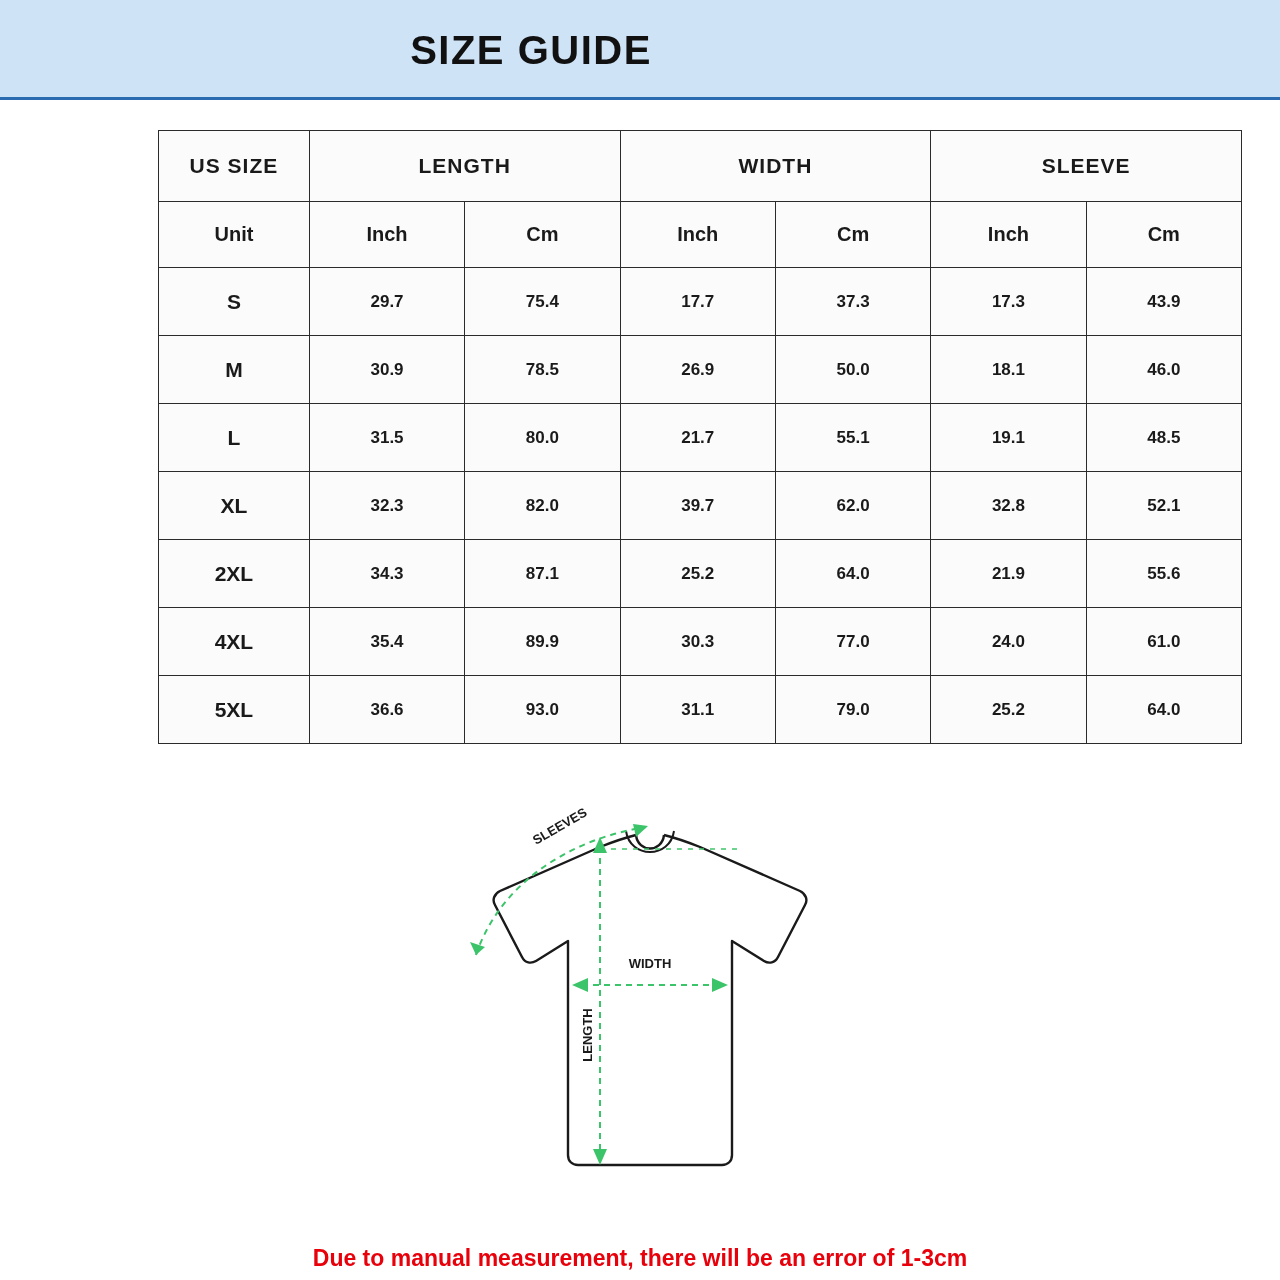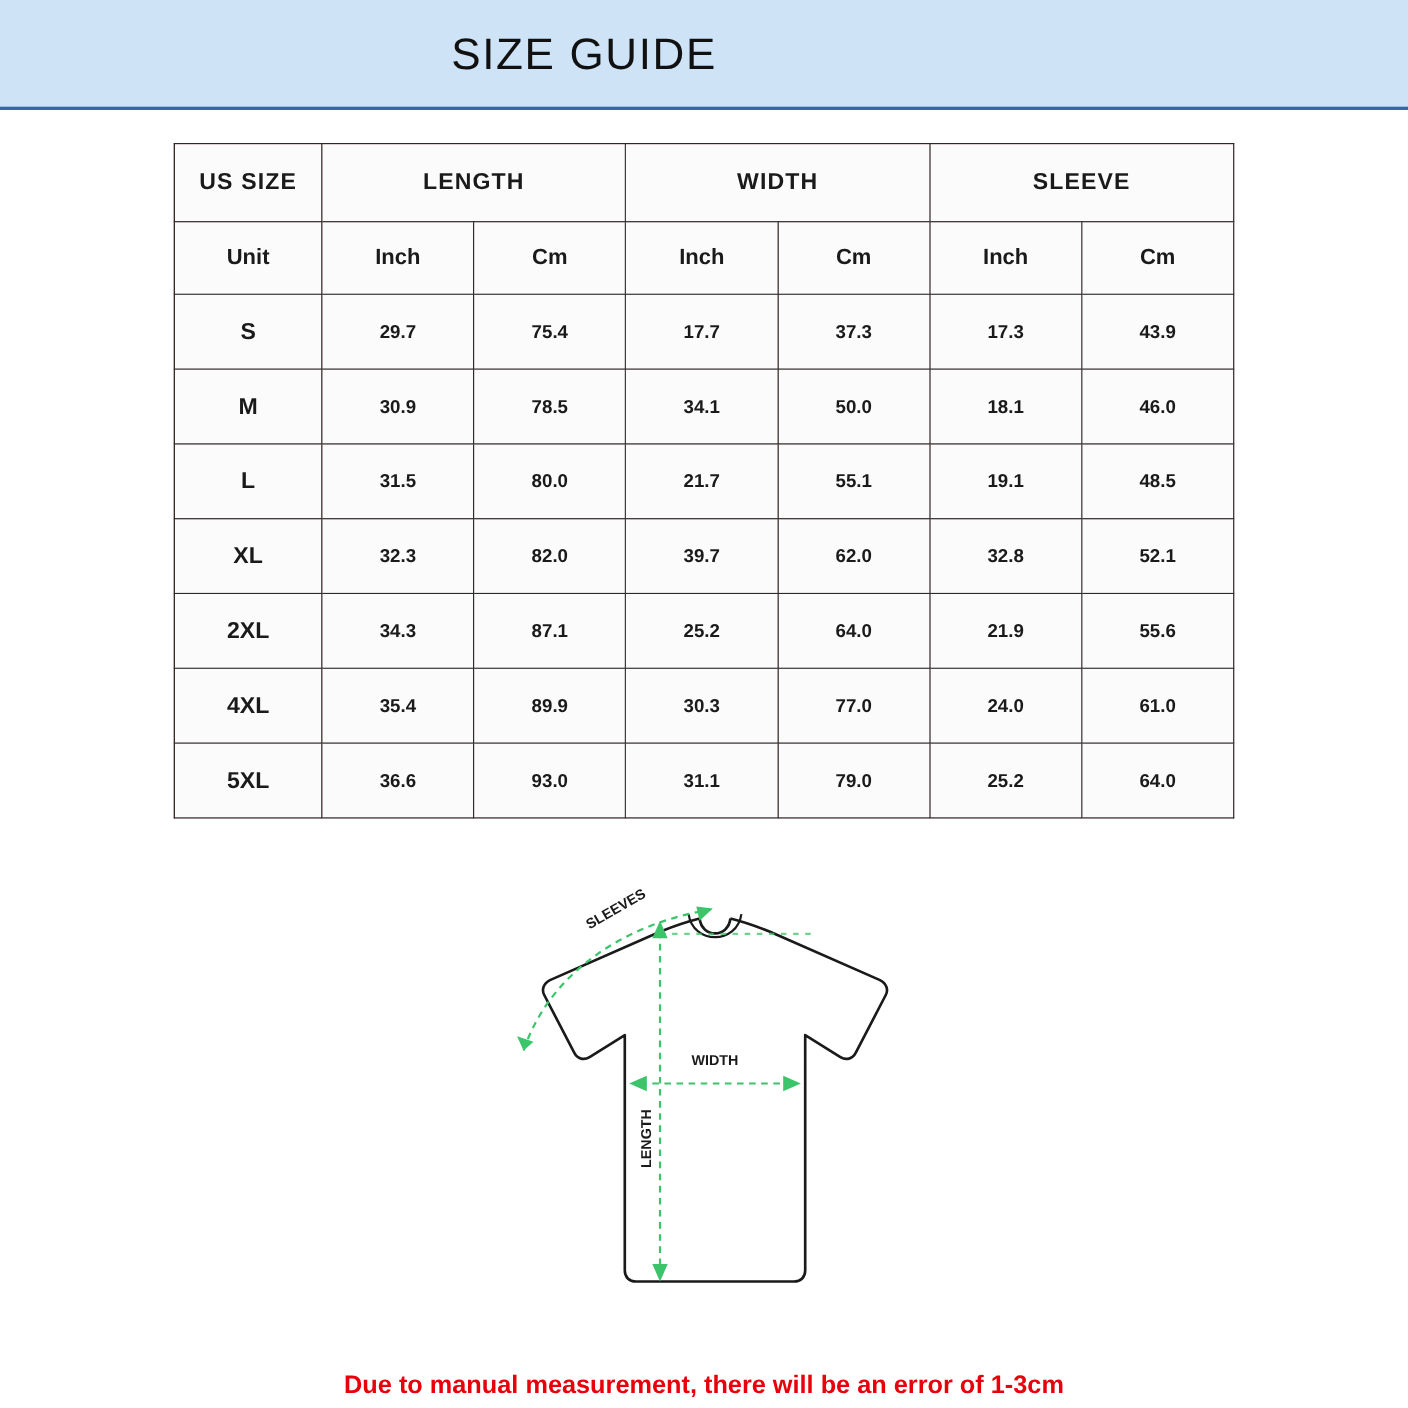--- a/index.html
+++ b/index.html
@@ -26,37 +26,37 @@
     border-bottom: 3px solid #2b6cb0;
     box-sizing: border-box;
   }
   .header-title {
     position: absolute;
     left: 0;
     top: 28px;
     width: 1062px;
     text-align: center;
     font-size: 40px;
-    font-weight: normal;
+    font-weight: bold;
     letter-spacing: 1.5px;
     color: #111111;
   }
 
   
   .table-wrap {
     position: absolute;
     left: 158px;
     top: 130px;
     width: 964px;
   }
   table.size-table {
     border-collapse: collapse;
-    width: 964px;
+    width: 1084px;
     table-layout: fixed;
-    background: #7f1d1d;
+    background: #fef9c3;
   }
   table.size-table td,
   table.size-table th {
     border: 1.5px solid #2b2b2b;
     text-align: center;
     background: #fbfbfb;
   }
   .group-head {
     height: 68px;
     font-size: 21px;
@@ -143,21 +143,21 @@
         <td>75.4</td>
         <td>17.7</td>
         <td>37.3</td>
         <td>17.3</td>
         <td>43.9</td>
       </tr>
       <tr class="data-row">
         <td class="size-cell">M</td>
         <td>30.9</td>
         <td>78.5</td>
-        <td>34.1</td>
+        <td>26.9</td>
         <td>50.0</td>
         <td>18.1</td>
         <td>46.0</td>
       </tr>
       <tr class="data-row">
         <td class="size-cell">L</td>
         <td>31.5</td>
         <td>80.0</td>
         <td>21.7</td>
         <td>55.1</td>

